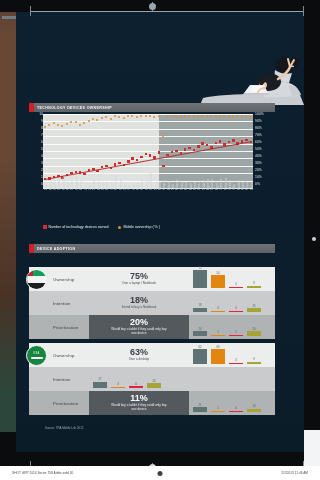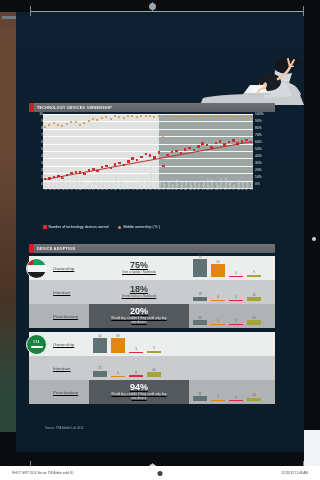--- a/index.html
+++ b/index.html
@@ -103,21 +103,21 @@
   .legend .item { display:flex; align-items:center; gap:2px; }
   .legend .sq  { width:3.5px; height:3.5px; background:#d42b2b; }
   .legend .ci  { width:3px; height:3px; border-radius:50%; background:#e08a2e; }
   .legend .lb  { font-size:3.6px; color:#eaeef0; white-space:nowrap; }
 
   
   .girl { position:absolute; left:200px; top:55px; width:104px; height:50px; }
 
   
   .adopt-card { position:absolute; left:29px; top:244px; width:246px; height:190px; }
-  .adopt-wrap { margin-top:3px;text-decoration:underline; }
+  .adopt-wrap { margin-top:14px; }
 
   .blk { position:relative; width:100%; height:72px; background:#e9eaeb; }
   .blk + .blk { margin-top:4px; }
 
   .row { position:relative; display:flex; height:24px; }
   .row .lbl-cell {
     width:60px; flex:0 0 60px; display:flex; align-items:center;
     padding-left:24px;
   }
   .row .lbl-cell span { font-size:4.2px; color:#3d4246; letter-spacing:.15px; }
@@ -556,20 +556,24 @@
               <path d="M0 0 L22 24 L0 24 Z" fill="#4b5055"></path>
               <path d="M100 0 L78 24 L100 24 Z" fill="#4b5055"></path>
               <path d="M22 24 L34 48 L22 48 Z" fill="#4b5055"></path>
               <path d="M78 24 L66 48 L78 48 Z" fill="#4b5055"></path>
               <path d="M34 48 L66 48 L66 72 L34 72 Z" fill="#54595d"></path>
             </svg></div>
           <div class="row r1">
             <div class="lbl-cell">
               <span>Ownership</span>
             </div>
+            <div class="mid-cell">
+              <div class="big">63%</div>
+              <div class="sub">Own a desktop</div>
+            </div>
             <div class="bars-cell">
               <div class="bargroup">
                 <div class="bar b0 c0">
                   <i style="height: 14.725px; background: rgb(95, 115, 117);"></i>
                   <div class="bval" style="bottom: 15.225px;">62</div>
                 </div>
                 <div class="bar b1 c1">
                   <i style="height: 14.9625px; background: rgb(226, 134, 15);"></i>
                   <div class="bval" style="bottom: 15.4625px;">63</div>
                 </div>
@@ -607,21 +611,21 @@
                   <div class="bval" style="bottom: 5.25px;">20</div>
                 </div>
               </div>
             </div>
           </div>
           <div class="row r3">
             <div class="lbl-cell">
               <span>Prioritization</span>
             </div>
             <div class="mid-cell">
-              <div class="big">94%</div>
+              <div class="big">11%</div>
               <div class="sub">Would buy a tablet if they could only buy one device</div>
             </div>
             <div class="bars-cell">
               <div class="bargroup">
                 <div class="bar b0 c0">
                   <i style="height: 4.9875px; background: rgb(95, 115, 117);"></i>
                   <div class="bval" style="bottom: 5.4875px;">21</div>
                 </div>
                 <div class="bar b1 c1">
                   <i style="height: 1.2px; background: rgb(226, 134, 15);"></i>

